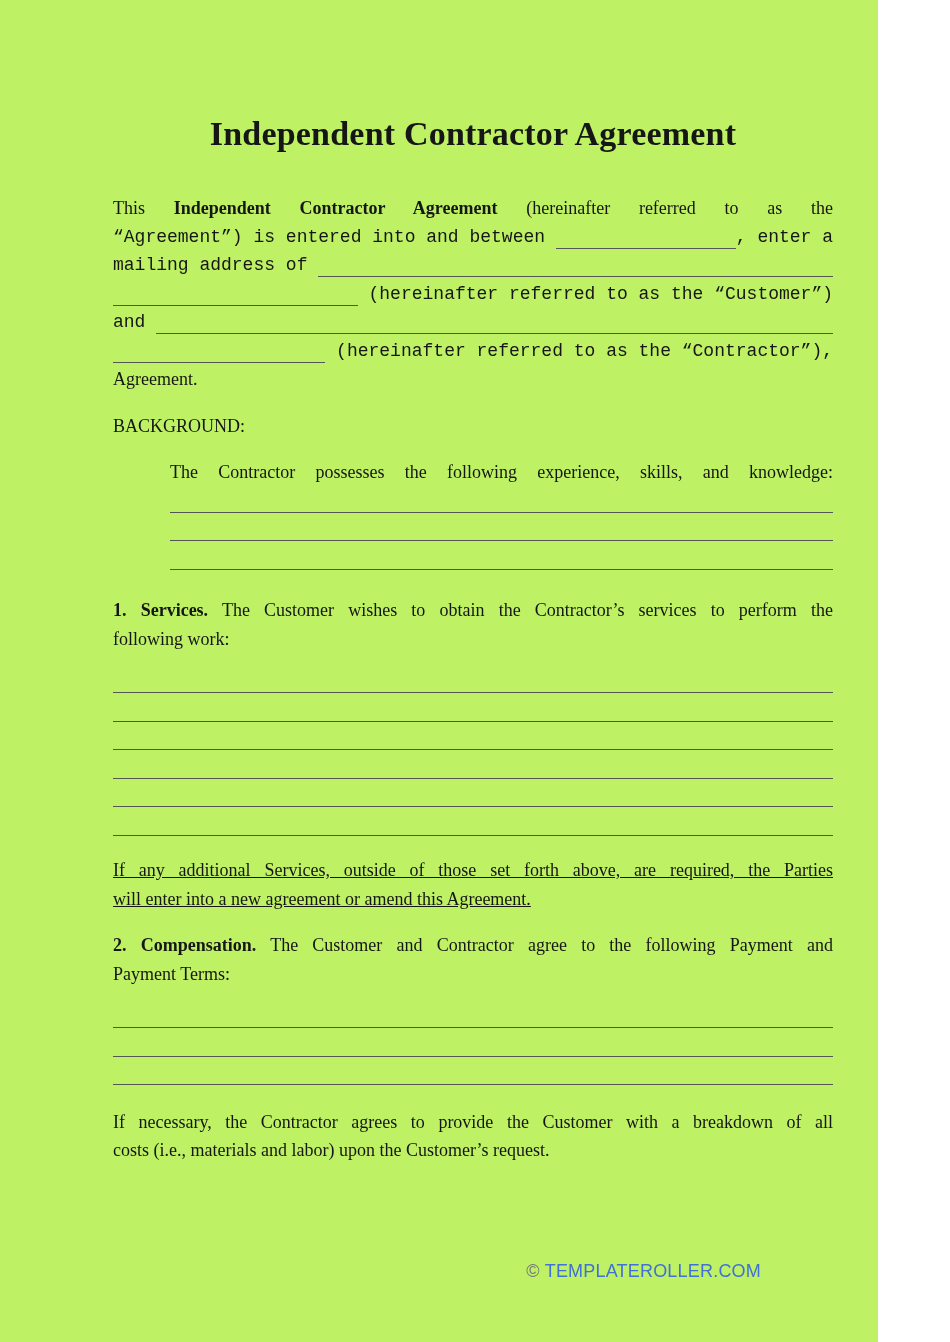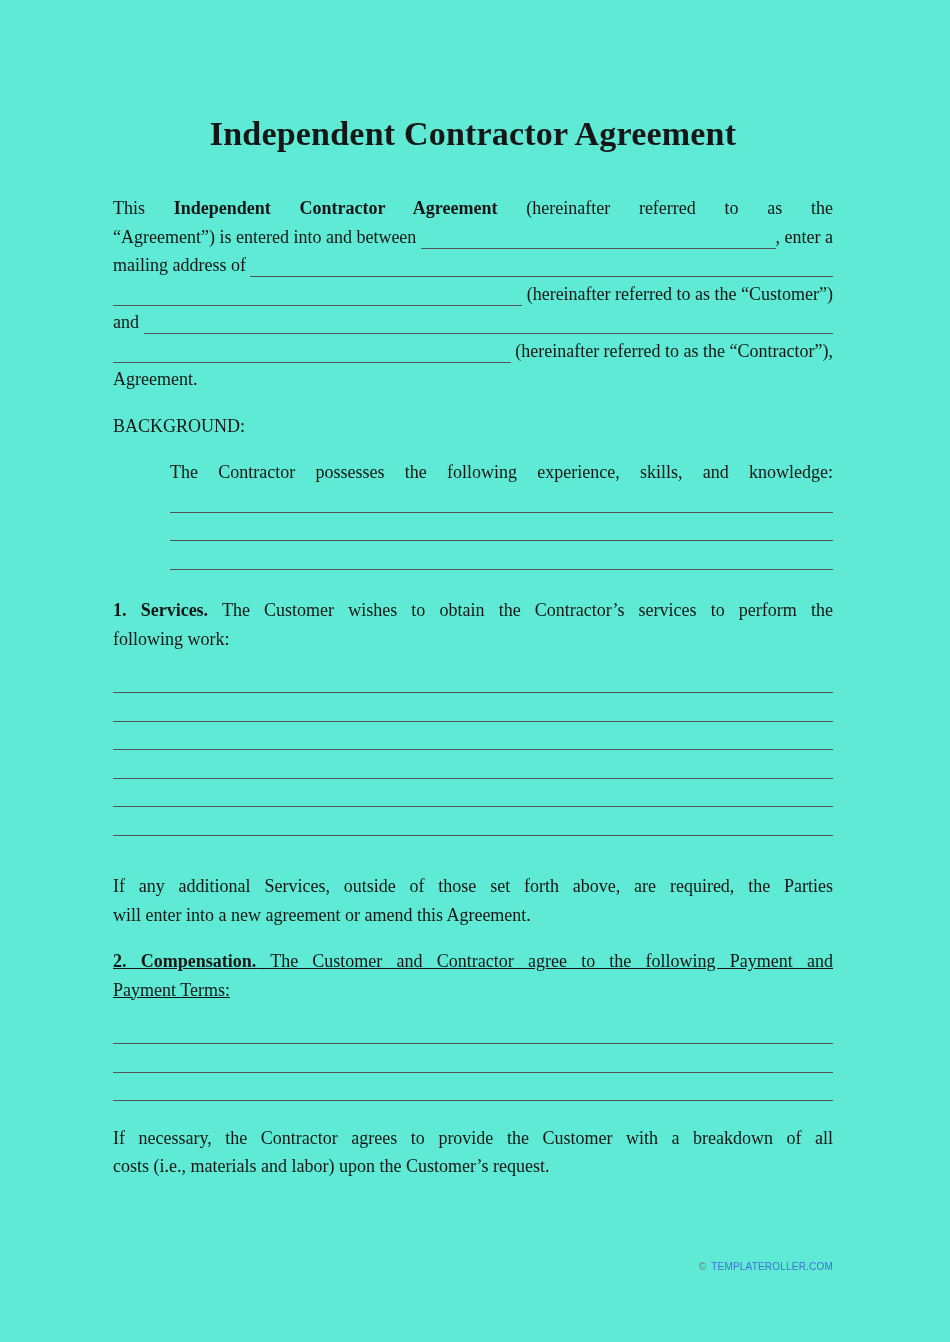--- a/index.html
+++ b/index.html
@@ -2,23 +2,23 @@
 <html><head>
 <meta charset="utf-8">
 <style>
   html, body {
     margin: 0;
     padding: 0;
     background: #ffffff;
   }
   .page {
     position: relative;
-    width: 950px;
+    width: 878px;
     height: 1342px;
-    background: #5eead4;
+    background: #bef264;
     overflow: hidden;
     font-family: "Liberation Serif", serif;
     color: #161616;
   }
   .content {
     position: absolute;
     left: 113px;
     top: 112px;
     width: 720px;
   }
@@ -41,20 +41,21 @@
     text-align: justify;
     text-align-last: justify;
     text-justify: inter-word;
   }
   .lline { text-align: left; }
   
   .fline {
     display: flex;
     align-items: baseline;
     min-height: 28.5px;
+    font-family: Liberation Mono, monospace;
   }
   .fline .seg { flex: 0 0 auto; white-space: pre; }
   .bold { font-weight: 700; }
   .fill {
     flex-grow: 1;
     align-self: stretch;
     position: relative;
     min-width: 20px;
   }
   .fill::after {
@@ -63,21 +64,21 @@
     left: 0;
     right: 0;
     bottom: 2.5px;
     border-bottom: 1.6px solid #555555;
   }
   .footer {
     position: absolute;
     top: 1261px;
     right: 117px;
     font-family: "Liberation Sans", sans-serif;
-    font-size: 10px;
+    font-size: 18px;
     letter-spacing: 0.2px;
     white-space: nowrap;
   }
   .footer .copy {
     color: #777777;
     margin-right: 5px;
   }
   .footer a {
     color: #4170d8;
     text-decoration: none;
@@ -148,25 +149,25 @@
           <div class="line fline">
             <span class="fill" style="flex-grow: 1;"></span>
           </div>
           <div class="line fline">
             <span class="fill" style="flex-grow: 1;"></span>
           </div>
           <div class="line fline">
             <span class="fill" style="flex-grow: 1;"></span>
           </div>
         </div>
-        <div class="para" style="margin-top: 34px;">
+        <div class="para" style="margin-top: 18px; text-decoration: underline;">
           <div class="line jline"><span class="seg">If any additional Services, outside of those set forth above, are required, the Parties</span></div>
           <div class="line lline"><span class="seg">will enter into a new agreement or amend this Agreement.</span></div>
         </div>
-        <div class="para" style="margin-top: 18px; text-decoration: underline;">
+        <div class="para" style="margin-top: 18px;">
           <div class="line jline"><span class="seg bold">2. Compensation.</span><span class="seg"> The Customer and Contractor agree to the following Payment and</span></div>
           <div class="line lline"><span class="seg">Payment Terms:</span></div>
         </div>
         <div class="para" style="margin-top: 14px;">
           <div class="line fline">
             <span class="fill" style="flex-grow: 1;"></span>
           </div>
           <div class="line fline">
             <span class="fill" style="flex-grow: 1;"></span>
           </div>

